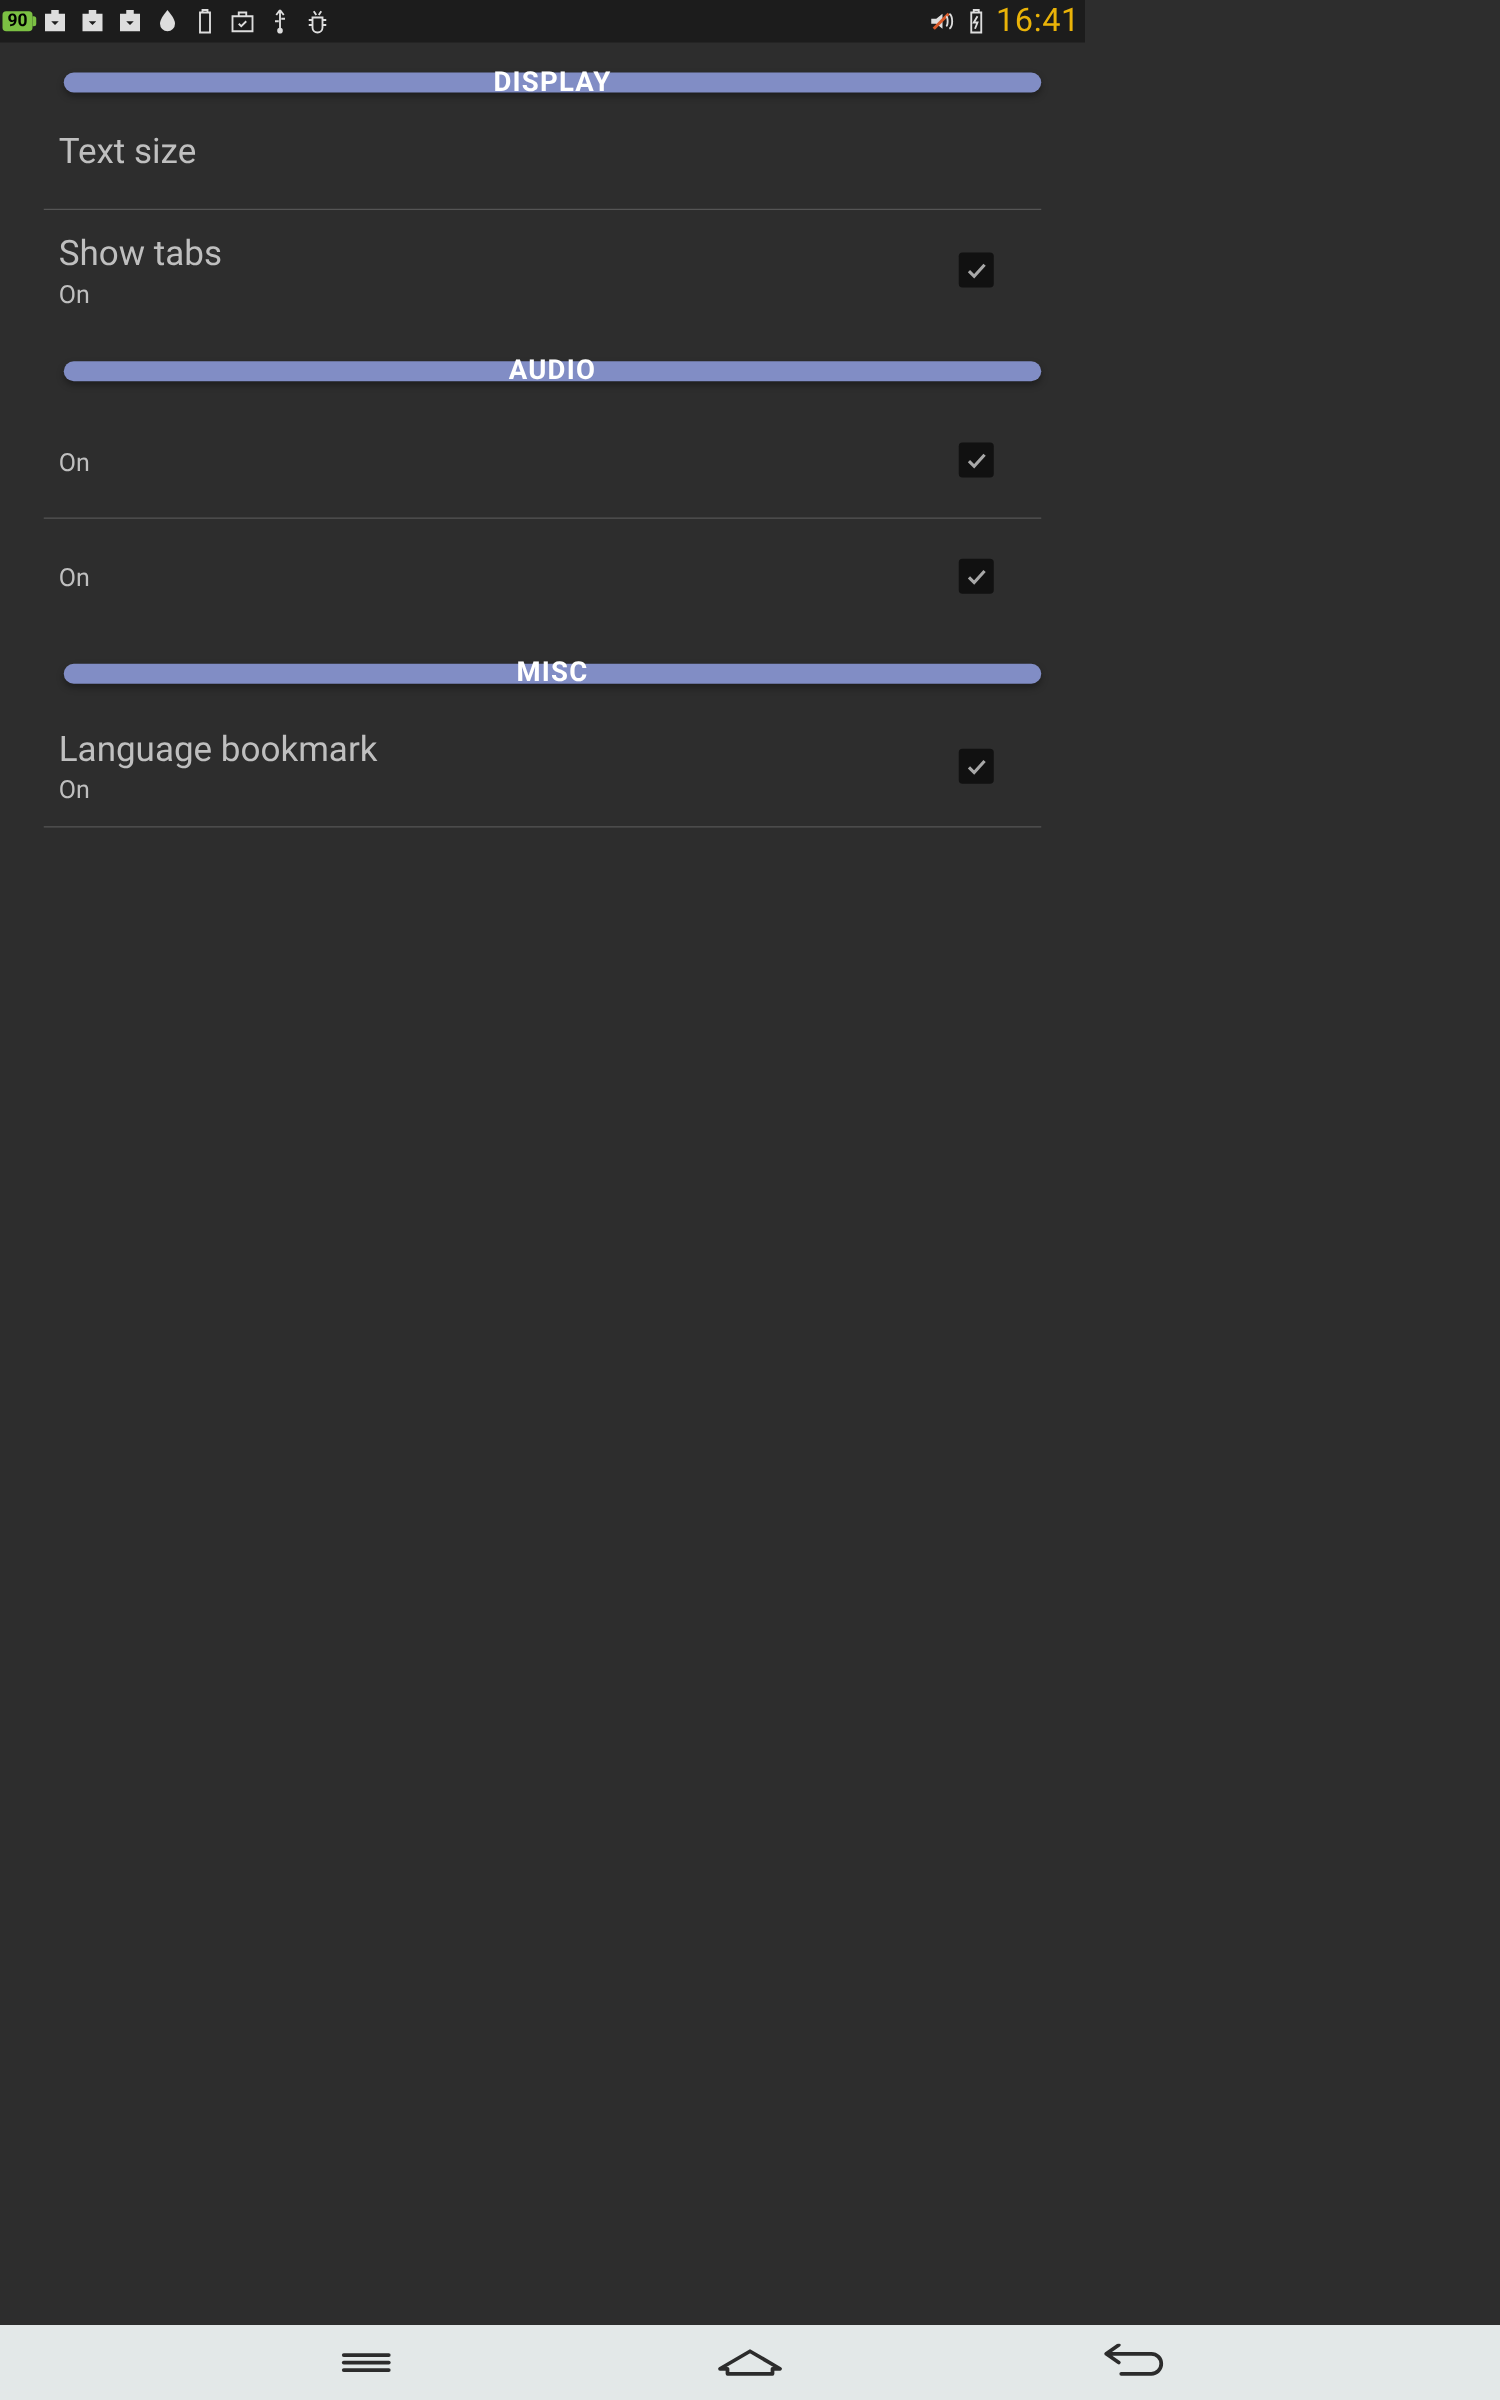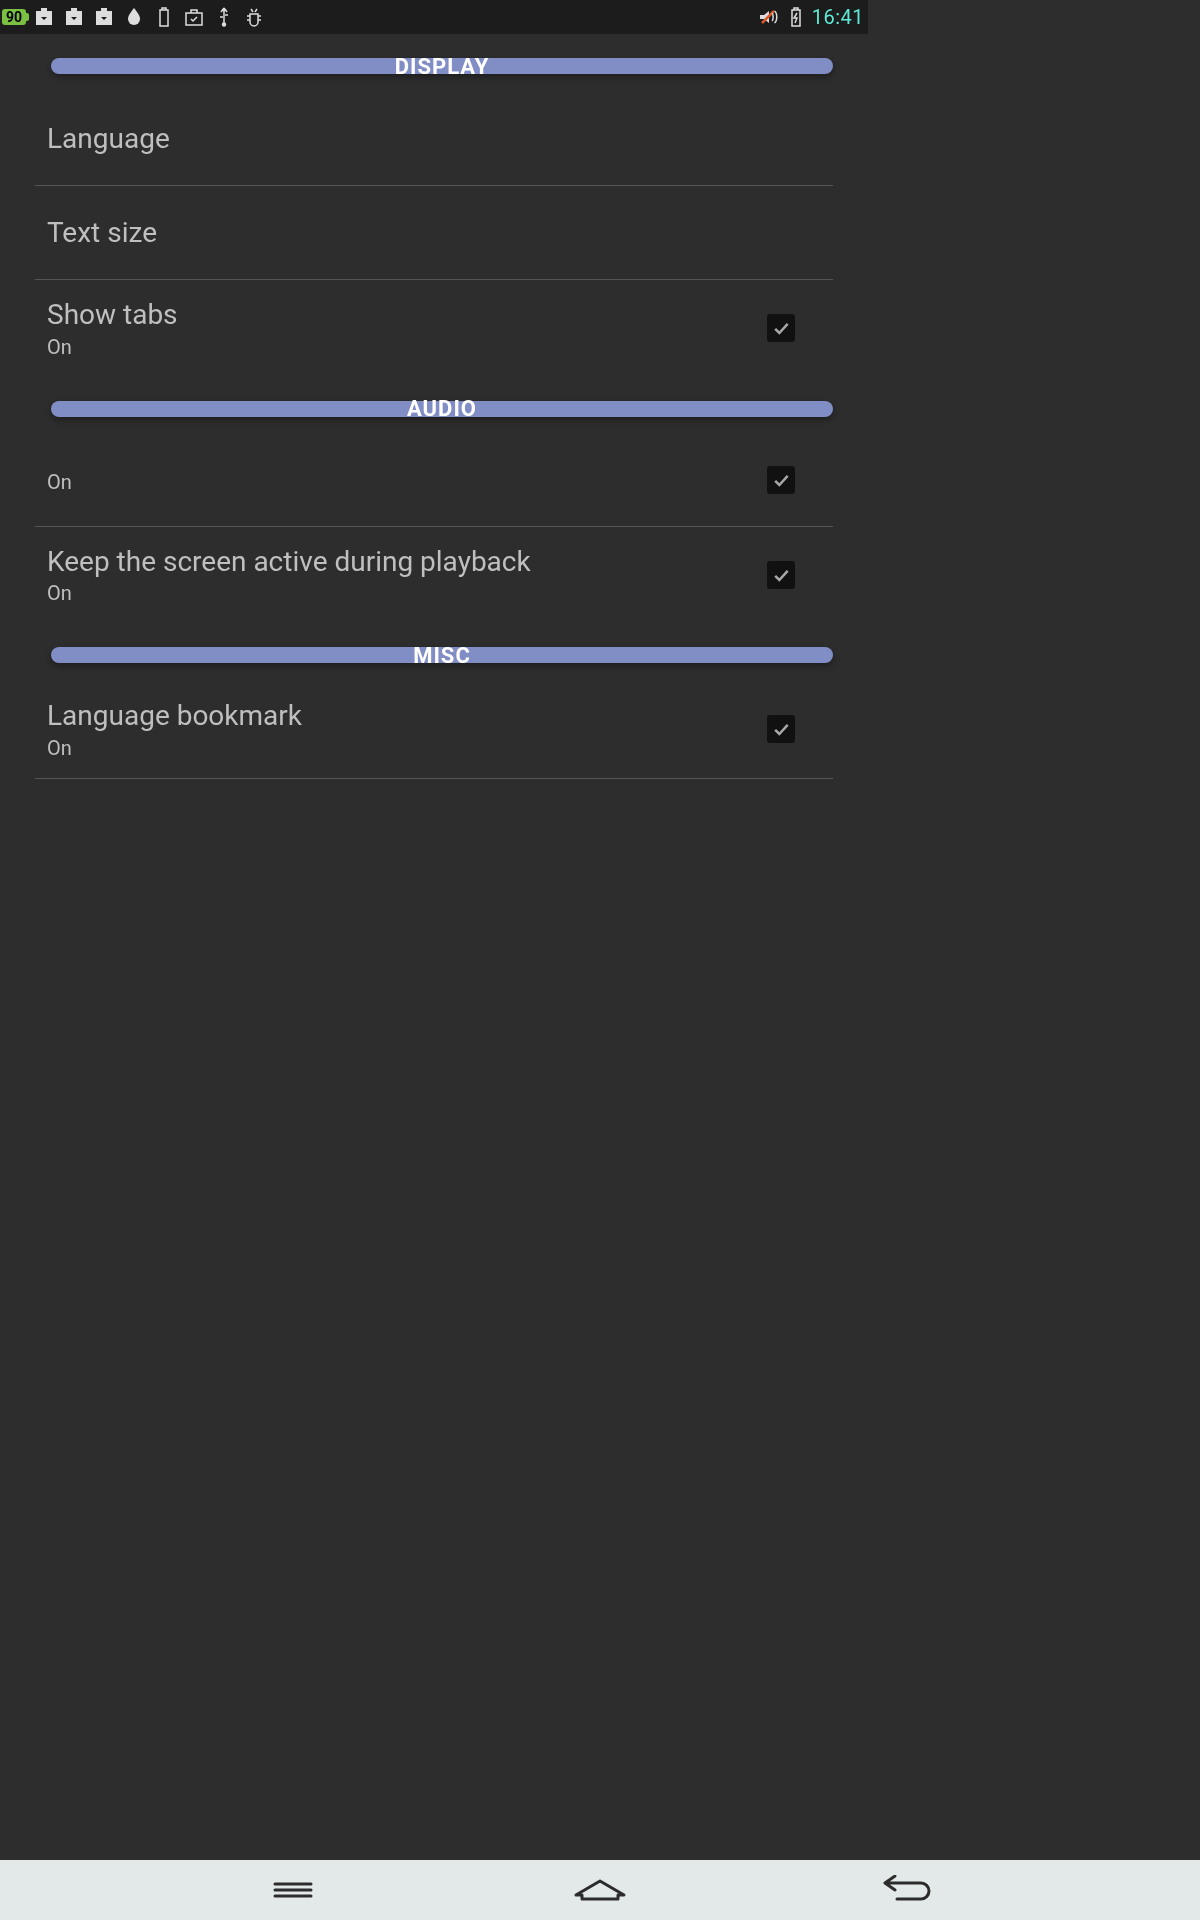--- a/index.html
+++ b/index.html
@@ -49,22 +49,22 @@
   .status-icon {
     width: 24px;
     height: 24px;
     display: inline-flex;
     align-items: center;
     justify-content: center;
   }
   .status-icon svg { width: 24px; height: 24px; fill: #ddd; }
   .muted-icon svg .slash { stroke: #d85a2a; }
   .time {
-    font-size: 20px;
-    color: #5eead4;
+    font-size: 26px;
+    color: #eab308;
     letter-spacing: 0.5px;
     padding-right: 2px;
   }
 
   
   .content {
     padding: 0 35px 0 35px;
   }
   .section-header {
     margin-top: 24px;
@@ -208,25 +208,20 @@
         </svg>
     </span>
     <span class="time">16:41</span>
   </div>
 </div>
 
 <div class="content">
 
   <div class="section-header">DISPLAY</div>
 
-  <div class="row simple first">
-    <div class="text">
-      <div class="title">Language</div>
-    </div>
-  </div>
 
   <div class="row simple">
     <div class="text">
       <div class="title">Text size</div>
     </div>
   </div>
 
   <div class="row" style="border-bottom:none;">
     <div class="text">
       <div class="title">Show tabs</div>
@@ -247,21 +242,20 @@
     </div>
     <div class="checkbox">
       <svg viewBox="0 0 24 24">
           <path d="M5 13l5 5L20 7"></path>
         </svg>
     </div>
   </div>
 
   <div class="row" style="border-bottom:none;">
     <div class="text">
-      <div class="title">Keep the screen active during playback</div>
       <div class="sub">On</div>
     </div>
     <div class="checkbox">
       <svg viewBox="0 0 24 24">
           <path d="M5 13l5 5L20 7"></path>
         </svg>
     </div>
   </div>
 
   <div class="section-header">MISC</div>

